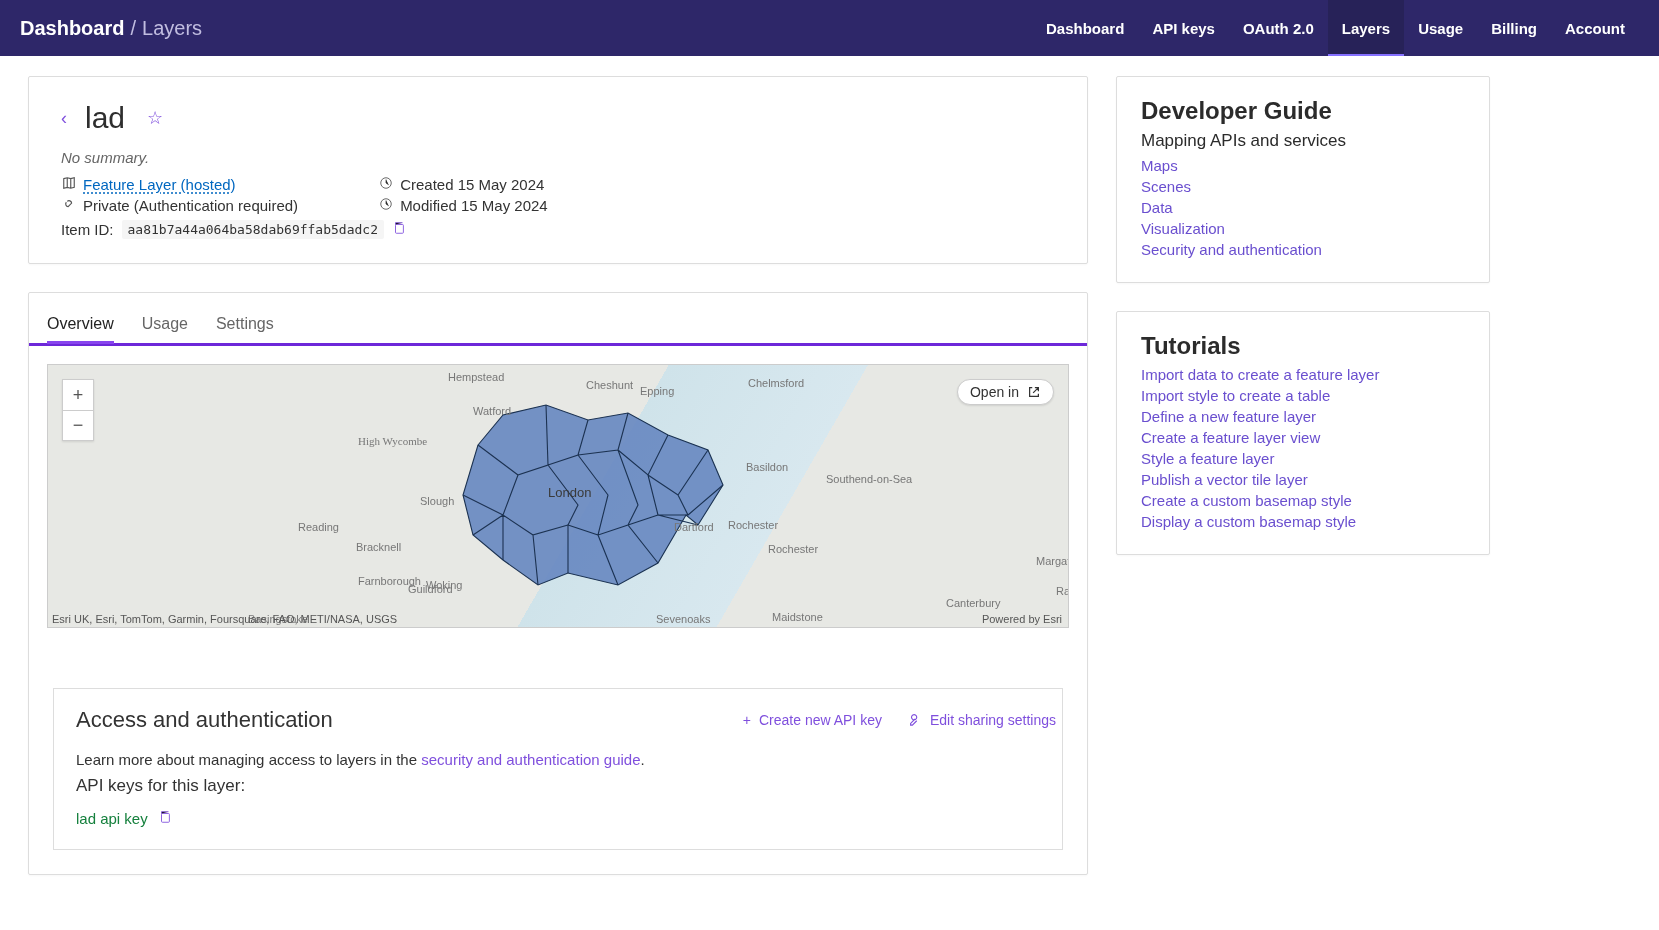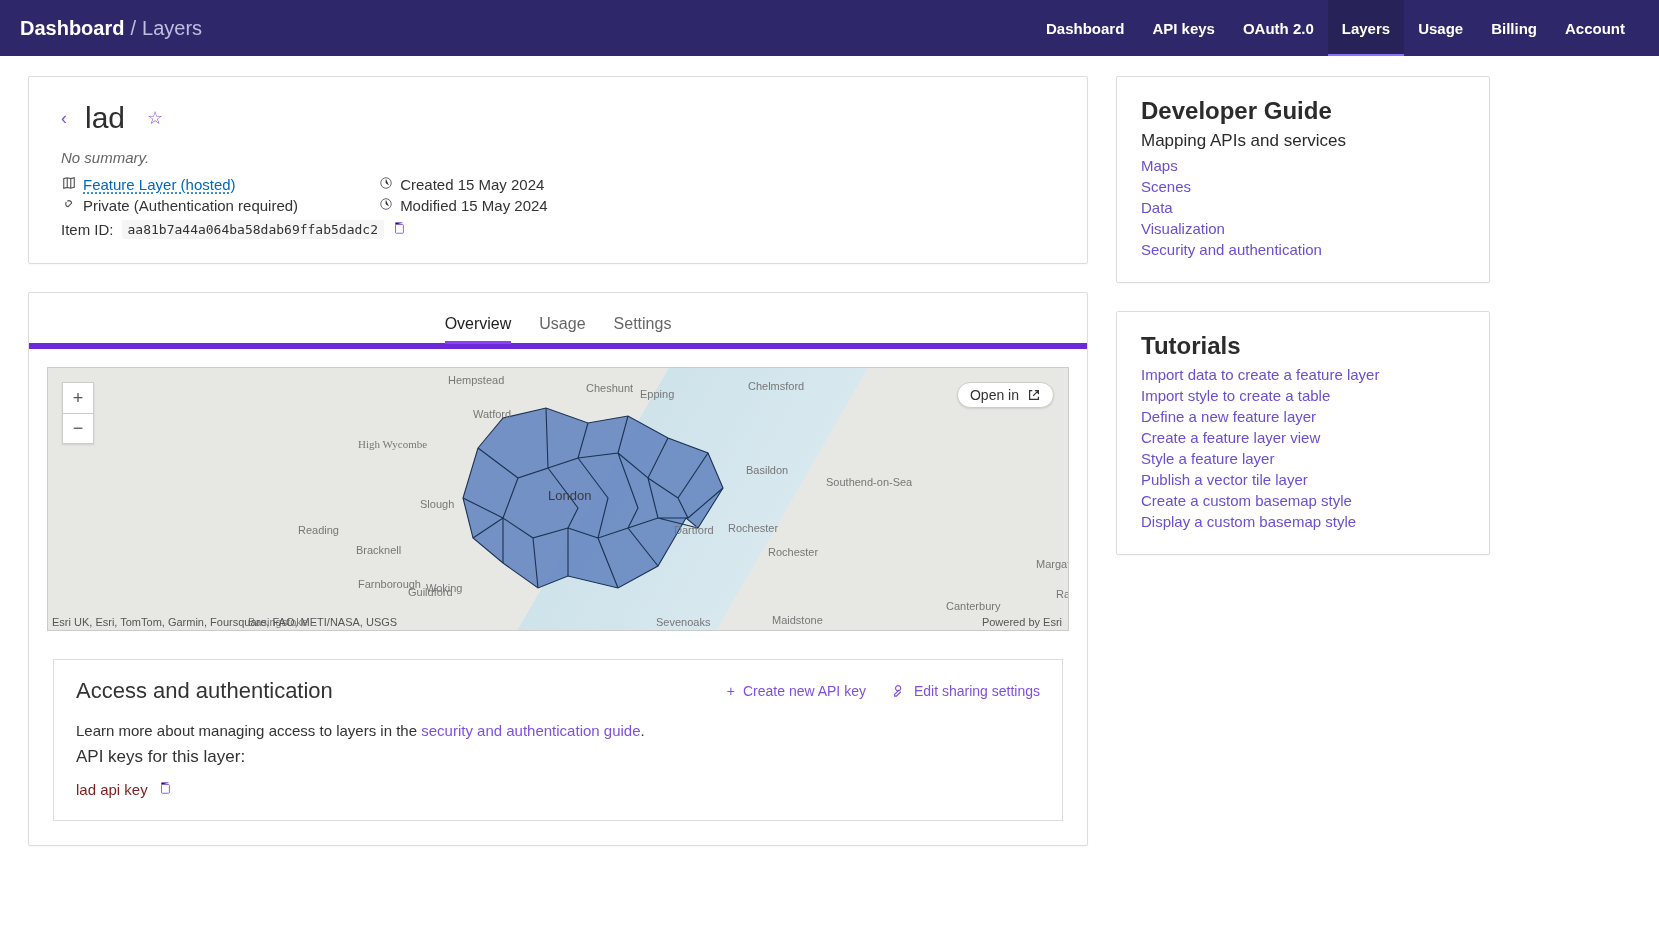--- a/index.html
+++ b/index.html
@@ -35,21 +35,21 @@
   .meta-row { display: flex; align-items: center; gap: 6px; font-size: 15px; color: #333; }
   .meta-row .link { color: #0067c0; text-decoration: underline dotted; text-underline-offset: 3px; }
   .meta-icon { color: #555; font-size: 14px; width: 16px; text-align: center; }
   .size-row { margin-top: 4px; font-size: 15px; }
   .id-row { margin-top: 6px; font-size: 15px; display: flex; align-items: center; gap: 8px; }
   .mono { font-family: Consolas, Menlo, monospace; font-size: 13px; background: #f5f5f5; padding: 2px 6px; border-radius: 2px; }
   .copy-icon { color: #7f4fdd; cursor: pointer; font-size: 14px; }
 
   
   .panel { border: 1px solid #ddd; border-radius: 2px; margin-top: 28px; background:#fff; box-shadow: 0 1px 2px rgba(0,0,0,0.03); }
-  .tabs { display: flex; gap: 28px; padding: 12px 18px 0 18px; border-bottom: 6px solid #6d28d9; justify-content: center; }
+  .tabs { display: flex; gap: 28px; padding: 12px 18px 0 18px; border-bottom: 3px solid #6d28d9; }
   .tab { padding: 10px 0; color: #666; font-size: 16px; cursor: pointer; position: relative; }
   .tab.active { color: #222; font-weight: 500; }
   .tab.active::after { content: ""; position: absolute; left: 0; right: 0; bottom: -1px; height: 3px; background: #8844ee; }
 
   
   .map-wrap { position: relative; margin: 18px; height: 264px; background: #e6e6e6; border: 1px solid #ccc; overflow: hidden; }
   .basemap { position: absolute; inset: 0; background:
       linear-gradient(120deg, #e7e8e4 0%, #e7e8e4 53%, #cfe3ea 53%, #d8e8ef 70%, #e7e8e4 70%, #e7e8e4 100%);
   }
   .map-label { position: absolute; font-size: 11px; color: #777; white-space: nowrap; }
@@ -57,30 +57,30 @@
   .zoom-btn { height: 30px; display:flex; align-items:center; justify-content:center; font-size:18px; color:#555; cursor:pointer; }
   .zoom-btn + .zoom-btn { border-top: 1px solid #ccc; }
   .open-in { position:absolute; top: 14px; right: 14px; background:#fff; border:1px solid #ccc; border-radius: 14px; padding: 4px 12px; font-size: 14px; display:flex; align-items:center; gap:8px; cursor:pointer; box-shadow:0 1px 2px rgba(0,0,0,0.1); }
   .attrib { position:absolute; bottom: 2px; left: 4px; font-size: 11px; color: #555; }
   .powered { position:absolute; bottom: 2px; right: 6px; font-size: 11px; color: #555; }
   .poly { position:absolute; fill: #6a8ac2; stroke: #0b2345; stroke-width: 1.1; opacity: 0.92; }
   .london-label { position:absolute; font-size:13px; color:#3a3a3a; font-weight:500; }
 
   
   .access { padding: 10px 24px 24px 24px; }
-  .access-inner { border: 1px solid #ddd; padding: 18px 22px 22px 22px; }
+  .access-inner { border: 1px solid #ddd; padding: 18px 6px 22px 22px; margin-top: 32px; }
   .access-head { display:flex; align-items: center; }
   .access-title { font-size: 22px; color: #333; }
   .access-actions { margin-left: auto; display:flex; gap: 26px; }
   .action { color: #7f4fdd; font-size: 14px; display:flex; align-items:center; gap:8px; cursor:pointer; }
   .access-body { margin-top: 18px; font-size: 15px; color: #333; }
   .access-body .inline-link { color: #7f4fdd; }
   .subhead { margin-top: 8px; font-size: 17px; color:#333; }
   .key-link { margin-top: 14px; display:flex; align-items:center; gap:10px; }
-  .key-link a { color: #7f1d1d; font-size: 15px; }
+  .key-link a { color: #15803d; font-size: 15px; }
 
   
   .side .card { padding: 20px 24px; }
   .side h2 { font-size: 24px; color: #2b2b2b; font-weight: 600; }
   .side h3 { font-size: 17px; color: #2b2b2b; margin-top: 6px; font-weight: 500; }
   .side .subtext { font-size: 14px; color: #555; margin-top: 4px; }
   .side ul { list-style:none; margin-top: 6px; }
   .side li { margin: 3px 0; }
   .side li a { color: #6a4fcf; font-size: 15px; }
 

